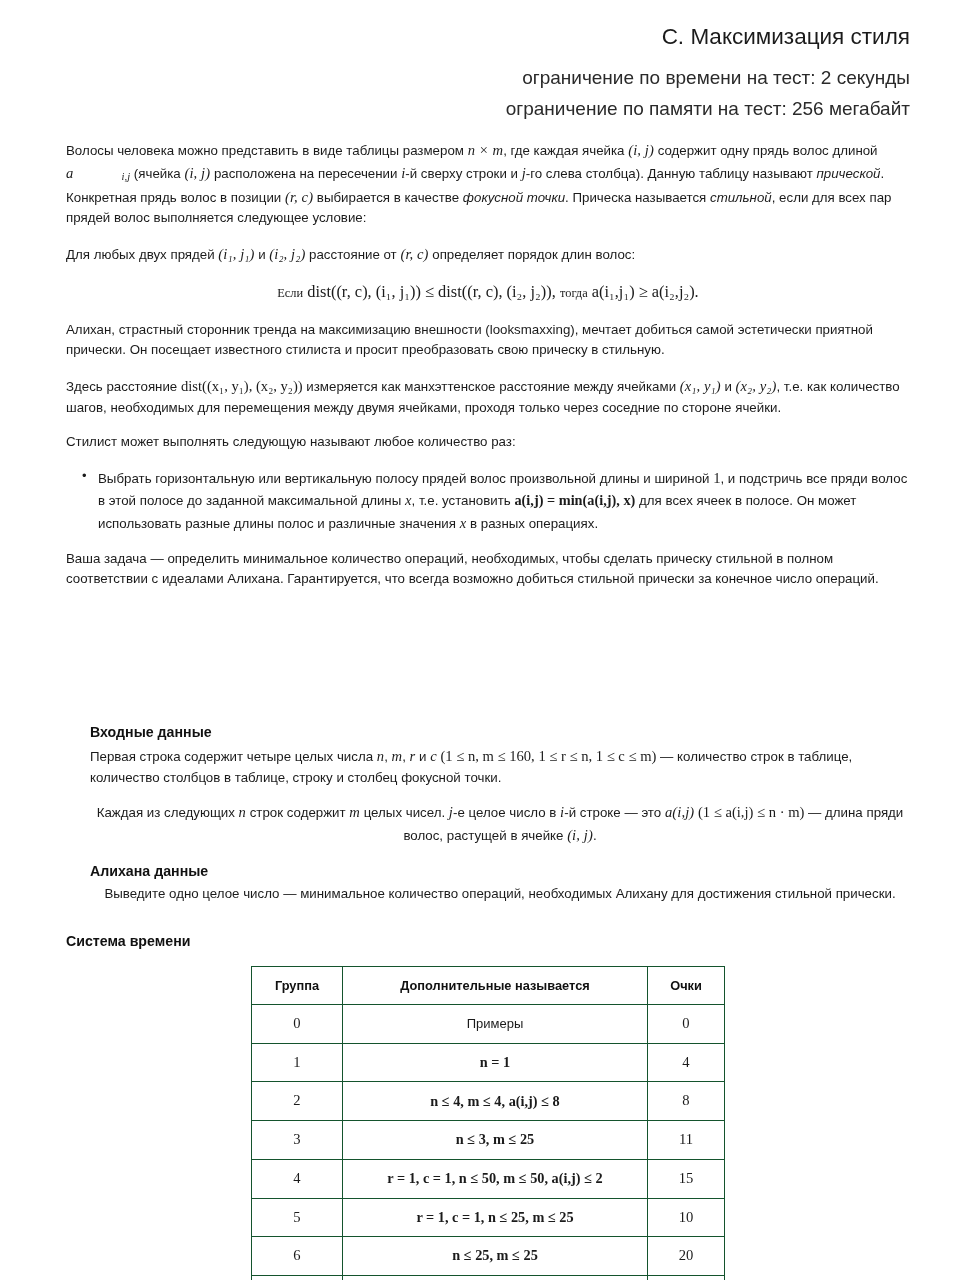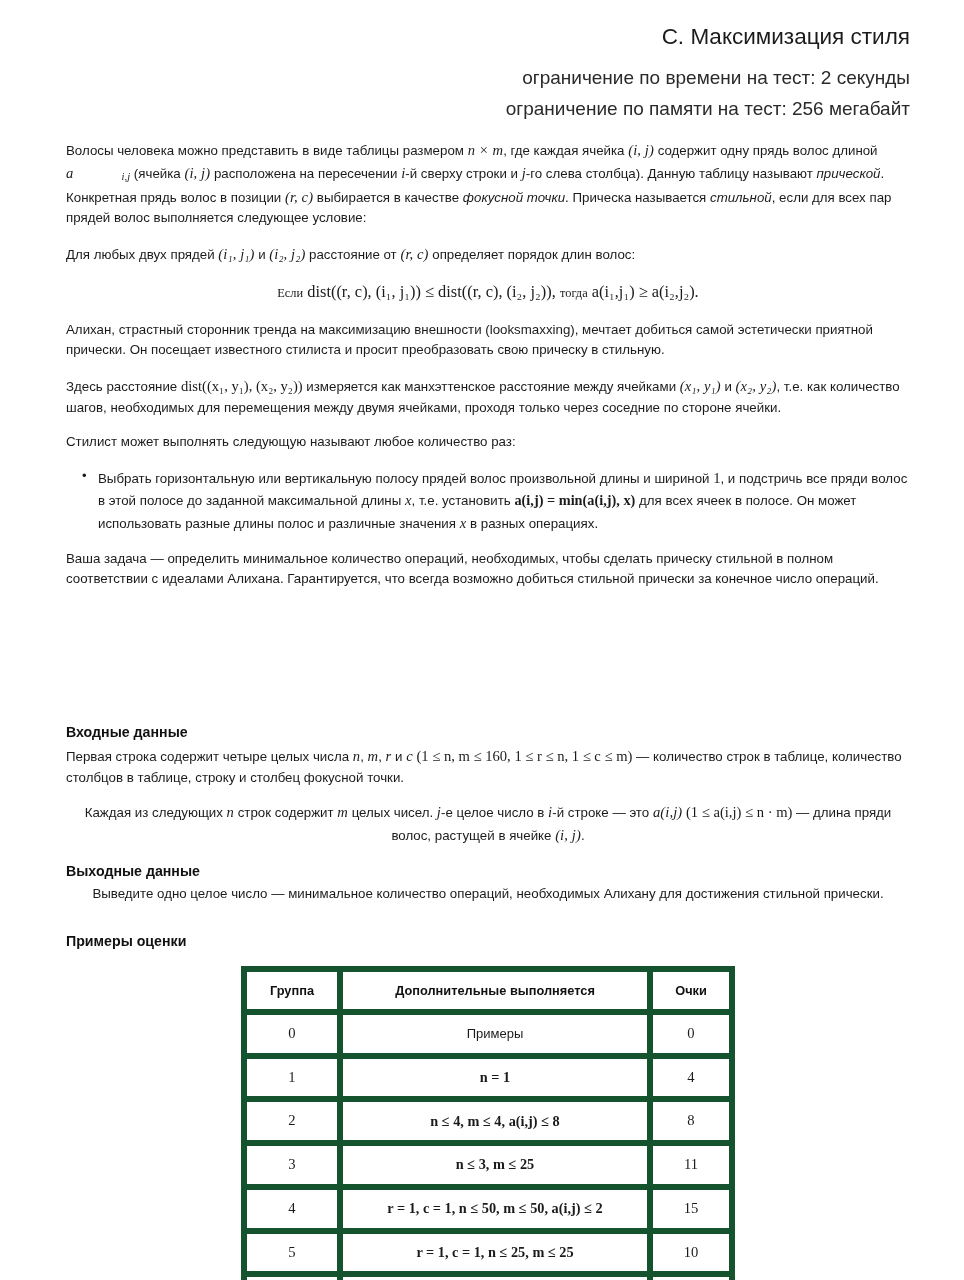--- a/index.html
+++ b/index.html
@@ -111,42 +111,42 @@
   }
 
   
   h2.section-title {
     font-size: 14.2px;
     font-weight: 700;
     margin: 0 0 2px 0;
     line-height: 1.5;
     color: #111;
   }
-  .section-block { margin-bottom: 14px; }
+  .section-block { margin-bottom: 14px; margin-left: 24px; }
   .section-block p.para { margin-bottom: 13px; }
   .section-block p.para:last-child { margin-bottom: 0; text-align: center; }
 
   .spacer-big { height: 118px; }
   .spacer-small { height: 12px; }
 
   
   .table-wrap {
     display: flex;
     justify-content: center;
     margin-top: 14px;
   }
   table.scoring {
     border-collapse: collapse;
     border: 1px solid #c9c9c9;
     font-size: 13px;
     background: #fff;
   }
   table.scoring th,
   table.scoring td {
-    border: 6px solid #14532d;
+    border: 1px solid #14532d;
     padding: 9px 14px;
     text-align: center;
     vertical-align: middle;
     line-height: 1.35;
   }
   table.scoring th {
     font-weight: 700;
     font-size: 12.8px;
     padding: 10px 14px;
     color: #111;
@@ -202,35 +202,35 @@
 
   <div class="section-block">
     <h2 class="section-title">Входные данные</h2>
 
     <p class="para"><span>Первая строка содержит четыре целых числа </span><span class="m">n</span><span>, </span><span class="m">m</span><span>, </span><span class="m">r</span><span> и </span><span class="m">c</span>&nbsp;<span class="mn">(1 ≤ n, m ≤ 160, 1 ≤ r ≤ n, 1 ≤ c ≤ m)</span><span> — количество строк в таблице, количество столбцов в таблице, строку и столбец фокусной точки.</span></p>
 
     <p class="para"><span>Каждая из следующих </span><span class="m">n</span><span> строк содержит </span><span class="m">m</span><span> целых чисел. </span><span class="m">j</span><span>-е целое число в </span><span class="m">i</span><span>-й строке — это </span><span class="m">a(i,j)</span>&nbsp;<span class="mn">(1 ≤ a(i,j) ≤ n · m)</span><span> — длина пряди волос, растущей в ячейке </span><span class="m">(i, j)</span><span>.</span></p>
   </div>
 
   <div class="section-block">
-    <h2 class="section-title">Выходные данные</h2>
+    <h2 class="section-title">Алихана данные</h2>
     <p class="para">Выведите одно целое число — минимальное количество операций, необходимых Алихану для достижения стильной прически.</p>
   </div>
 
   <div class="spacer-small"></div>
 
   <div>
-    <h2 class="section-title">Примеры оценки</h2>
+    <h2 class="section-title">Система времени</h2>
 
     <div class="table-wrap">
       <table class="scoring">
         <thead>
           <tr>
             <th class="group-head">Группа</th>
-            <th>Дополнительные выполняется</th>
+            <th>Дополнительные называется</th>
             <th class="score-head">Очки</th>
           </tr>
         </thead>
         <tbody id="scoring-body">
             <tr>
               <td class="group-cell">0</td>
               <td class="constraint-cell"><span class="plain">Примеры</span></td>
               <td class="score-cell">0</td>
             </tr>
             <tr>

